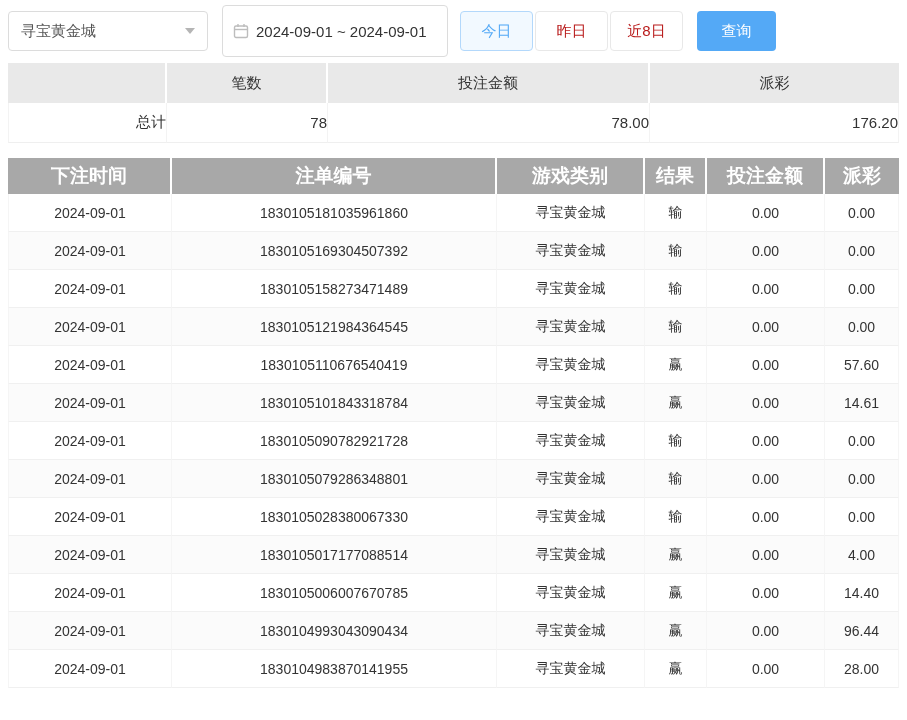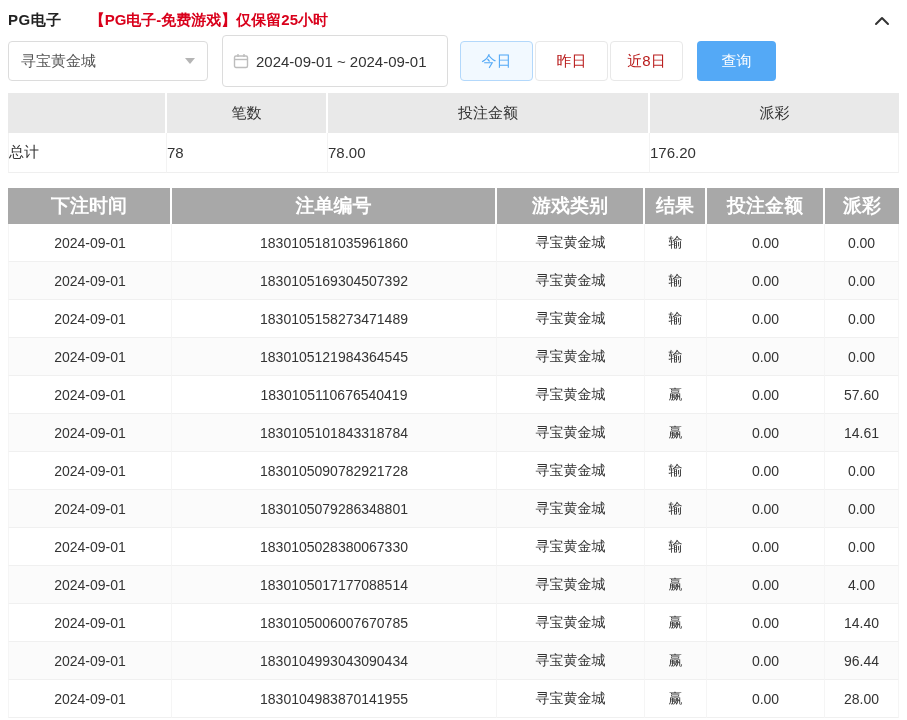--- a/index.html
+++ b/index.html
@@ -30,47 +30,38 @@
   .search-btn { margin-left: 14px; height: 40px; width: 79px; background: #54a9f6; border: none; color: #fff;
                 border-radius: 4px; font-size: 15px; cursor: pointer; font-family: inherit; }
 
   
   table { border-collapse: separate; border-spacing: 0; width: 891px; table-layout: fixed; }
 
   .summary-table { margin-top: 12px; }
   .summary-table th { background: #e9e9e9; height: 40px; font-size: 15px; font-weight: normal; color: #333;
                       border-right: 2px solid #fff; text-align: center; }
   .summary-table th:last-child { border-right: none; }
-  .summary-table td { height: 40px; text-align: left; font-size: 15px; color: #333; background: #fff;
+  .summary-table td { height: 40px; text-align: right; font-size: 15px; color: #333; background: #fff;
                       border-bottom: 1px solid #efefef; border-right: 1px solid #f3f3f3; }
   .summary-table td:first-child { border-left: 1px solid #f3f3f3; }
 
   .records-table { margin-top: 15px; }
   .records-table th { background: #a8a8a8; color: #fff; height: 36px; font-size: 19px; font-weight: bold;
                       border-right: 2px solid #fff; text-align: center; }
   .records-table th:last-child { border-right: none; }
   .records-table td { height: 38px; text-align: center; font-size: 14px; color: #333; background: #fff;
                       border-bottom: 1px solid #f0f0f0; border-right: 1px solid #f5f5f5; }
   .records-table td:first-child { border-left: 1px solid #f5f5f5; }
   .records-table tr.alt td { background: #fbfbfb; }
 </style>
 </head>
 <body>
 
 <div class="page">
 
-  <div class="topbar">
-    <span class="title">PG电子</span>
-    <span class="notice">【PG电子-免费游戏】仅保留25小时</span>
-    <span class="collapse">
-      <svg width="18" height="14" viewBox="0 0 18 14">
-          <polyline points="3,10 9,4 15,10" fill="none" stroke="#333" stroke-width="2" stroke-linecap="round" stroke-linejoin="round"></polyline>
-        </svg>
-    </span>
-  </div>
 
   <div class="filterbar">
     <div class="select">
       <span>寻宝黄金城</span>
       <span class="caret"></span>
     </div>
 
     <div class="datebox">
       <span style="display:flex;">
         <svg width="16" height="16" viewBox="0 0 16 16">

